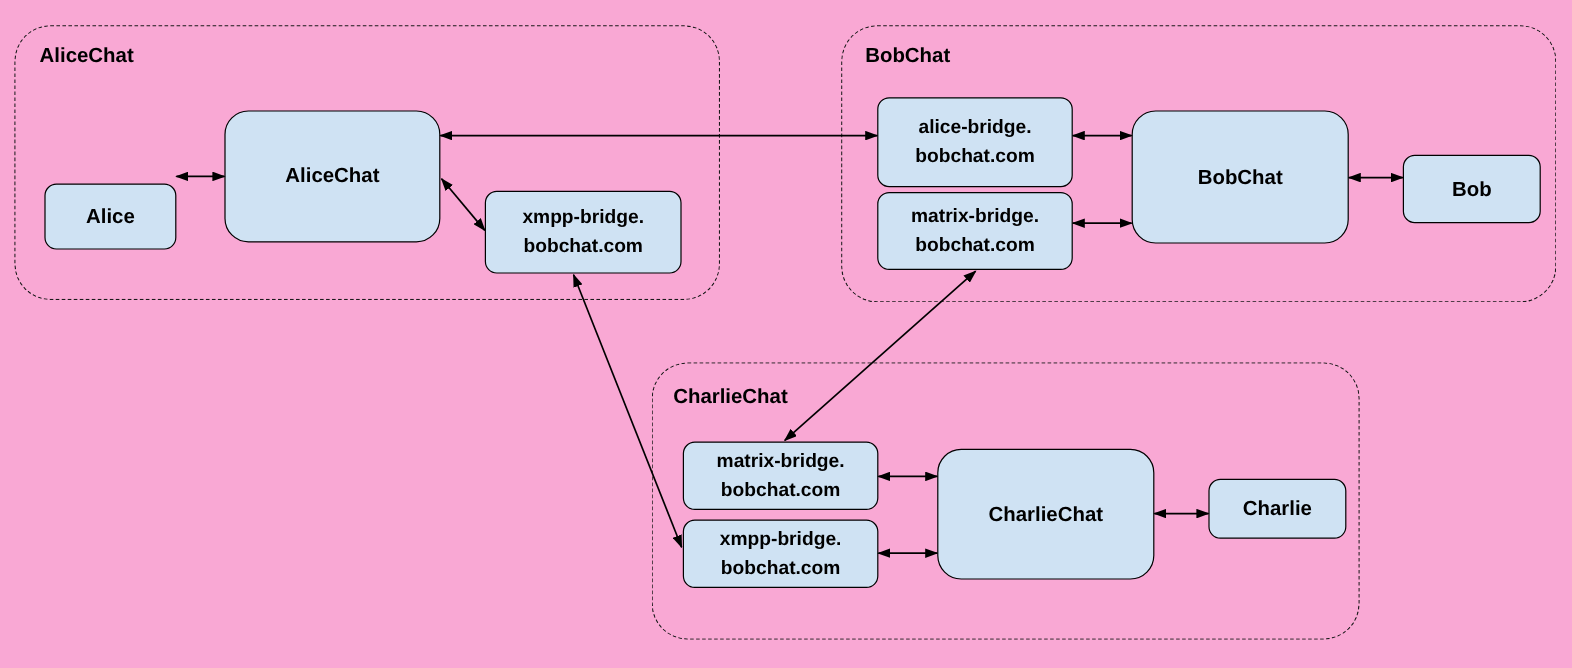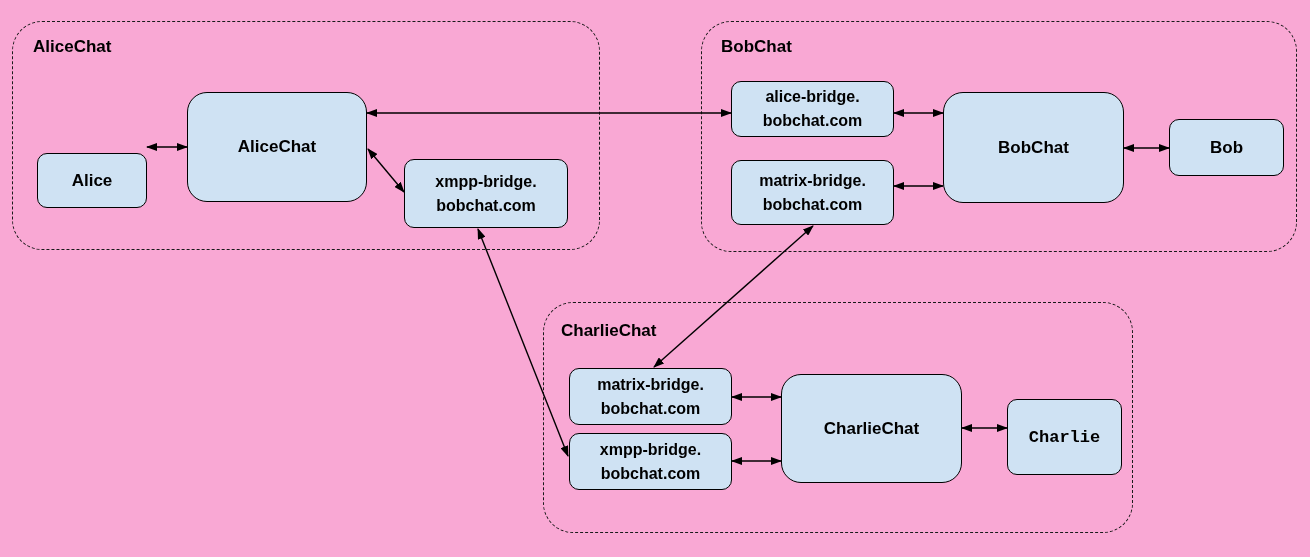--- a/index.html
+++ b/index.html
@@ -54,28 +54,28 @@
     box-sizing: border-box;
   }
   .node .lbl { white-space: pre-line; }
   .node.large { border-radius: 20px; font-size: 17px; }
   .node.small { font-size: 17px; }
   .node.bridge { font-size: 16px; line-height: 24px; }
 
   #n-alice                 { left: 37px;   top: 117px; width: 110px; height: 55px; margin-top: 36px; }
   #n-alicechat-server      { left: 187px;  top: 92px;  width: 180px; height: 110px; }
   #n-xmpp-bridge-alice     { left: 404px;  top: 159px; width: 164px; height: 69px; }
-  #n-alice-bridge-bob      { left: 731px;  top: 81px;  width: 163px; height: 56px; }
+  #n-alice-bridge-bob      { left: 731px;  top: 81px;  width: 163px; height: 75px; }
   #n-matrix-bridge-bob     { left: 731px;  top: 160px; width: 163px; height: 65px; }
   #n-bobchat-server        { left: 943px;  top: 92px;  width: 181px; height: 111px; }
-  #n-bob                   { left: 1169px; top: 119px; width: 115px; height: 57px; }
+  #n-bob                   { left: 1169px; top: 129px; width: 115px; height: 57px; }
   #n-matrix-bridge-charlie { left: 569px;  top: 368px; width: 163px; height: 57px; }
   #n-xmpp-bridge-charlie   { left: 569px;  top: 433px; width: 163px; height: 57px; }
   #n-charliechat-server    { left: 781px;  top: 374px; width: 181px; height: 109px; }
-  #n-charlie               { left: 1007px; top: 399px; width: 115px; height: 76px; font-family: Liberation Mono, monospace; }
+  #n-charlie               { left: 1007px; top: 399px; width: 115px; height: 50px; }
 
   
   #edges-layer {
     position: absolute;
     left: 0; top: 0;
     width: 1310px;
     height: 557px;
     z-index: 3;
     pointer-events: none;
   }

